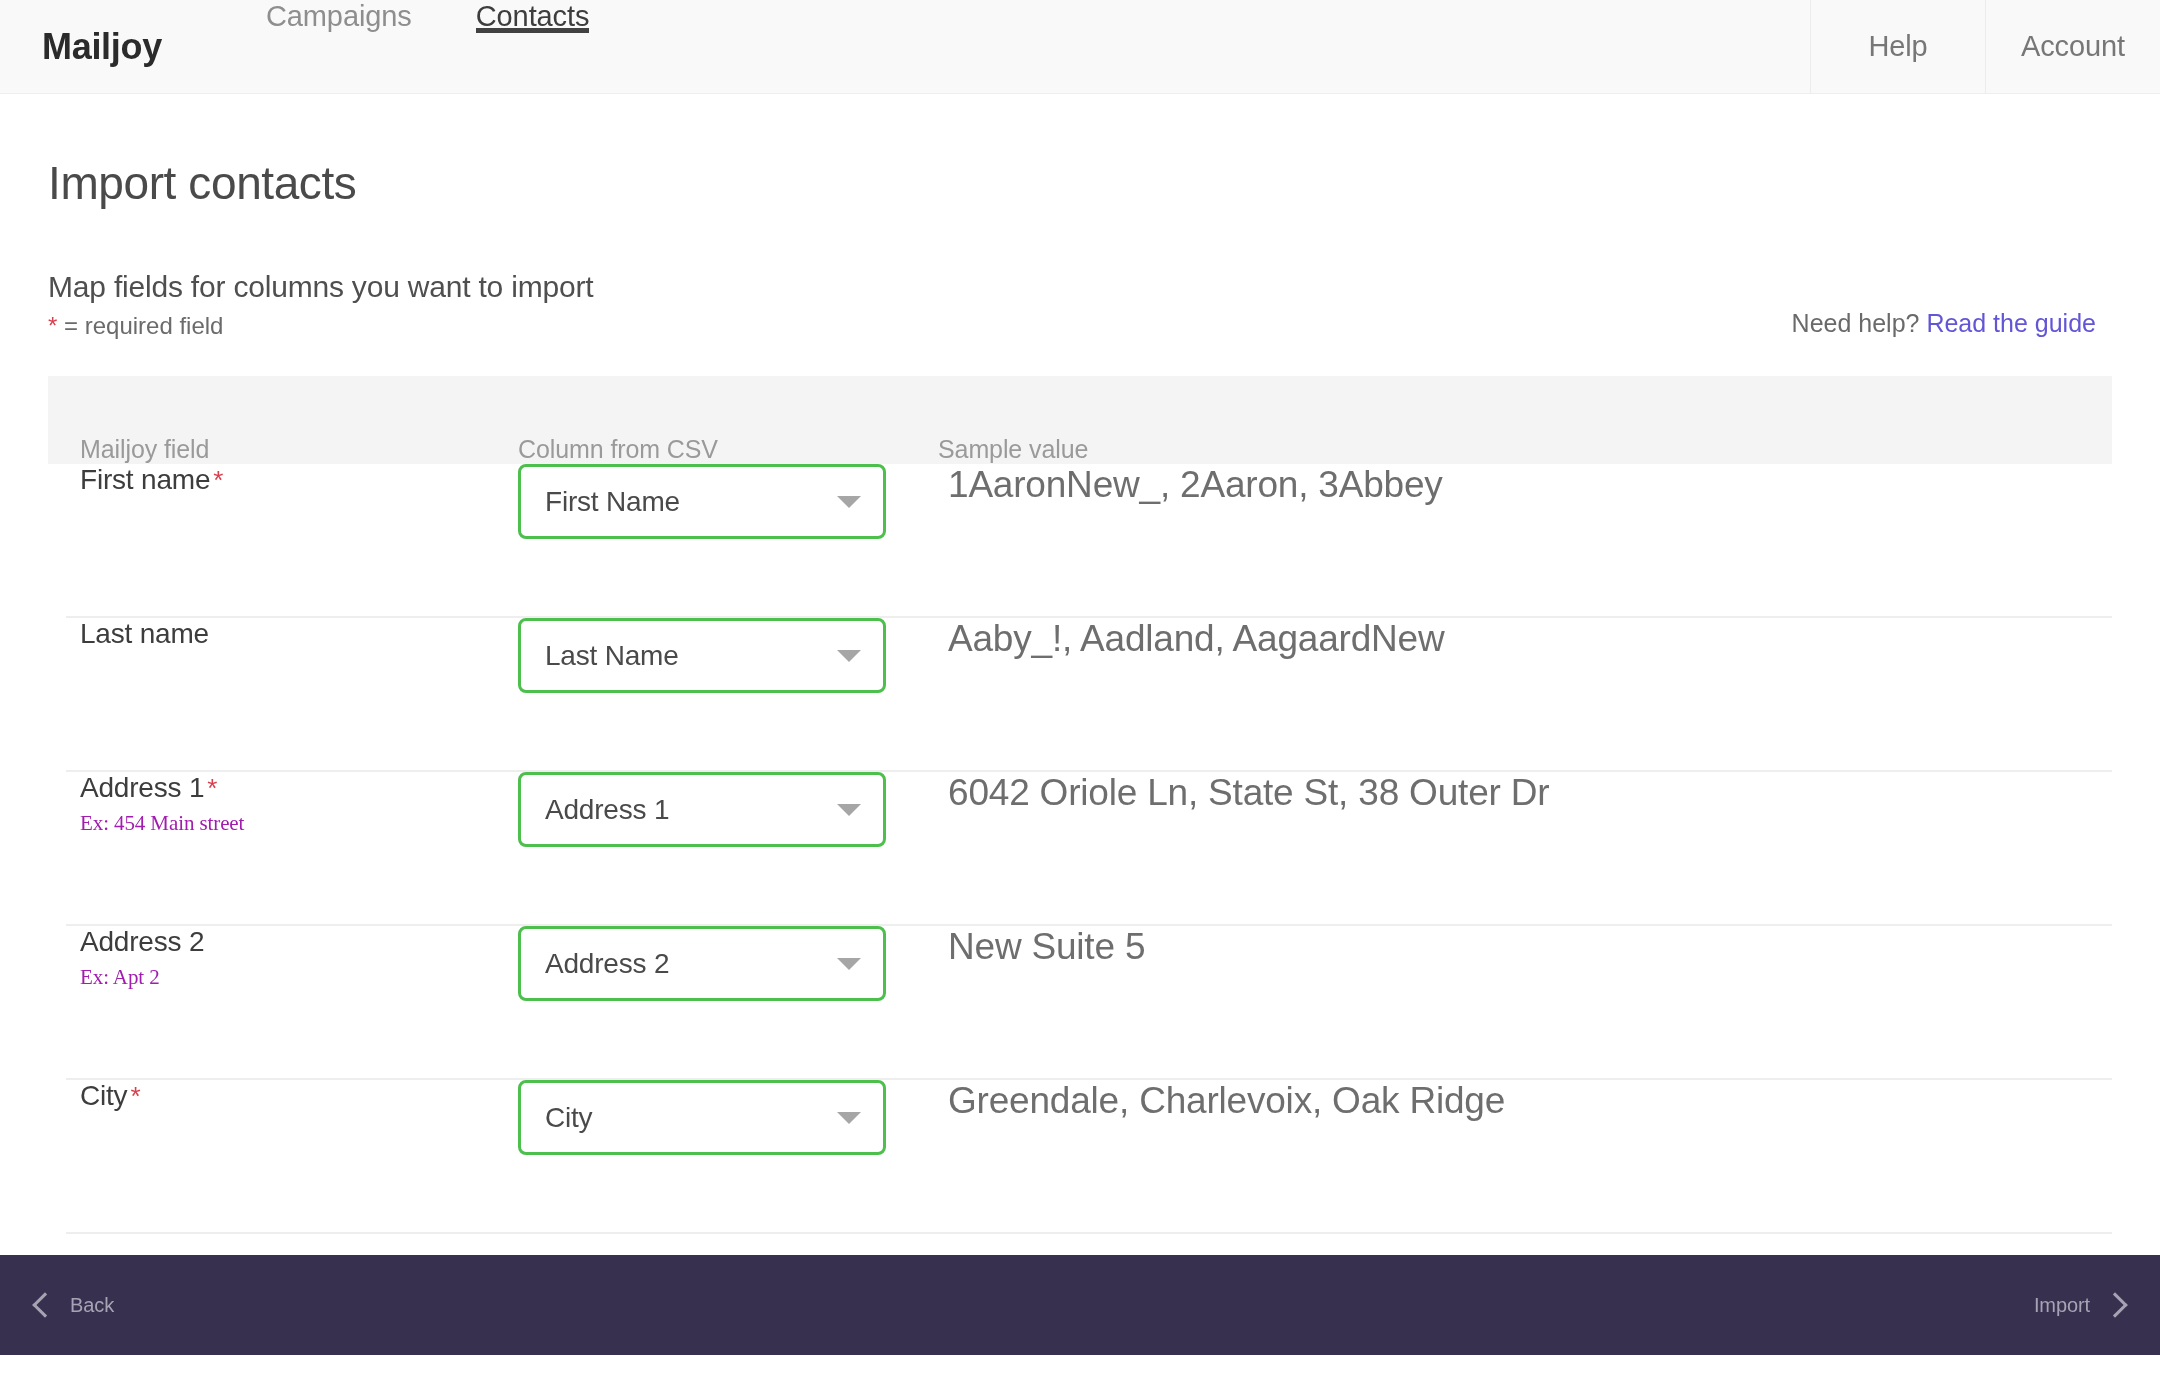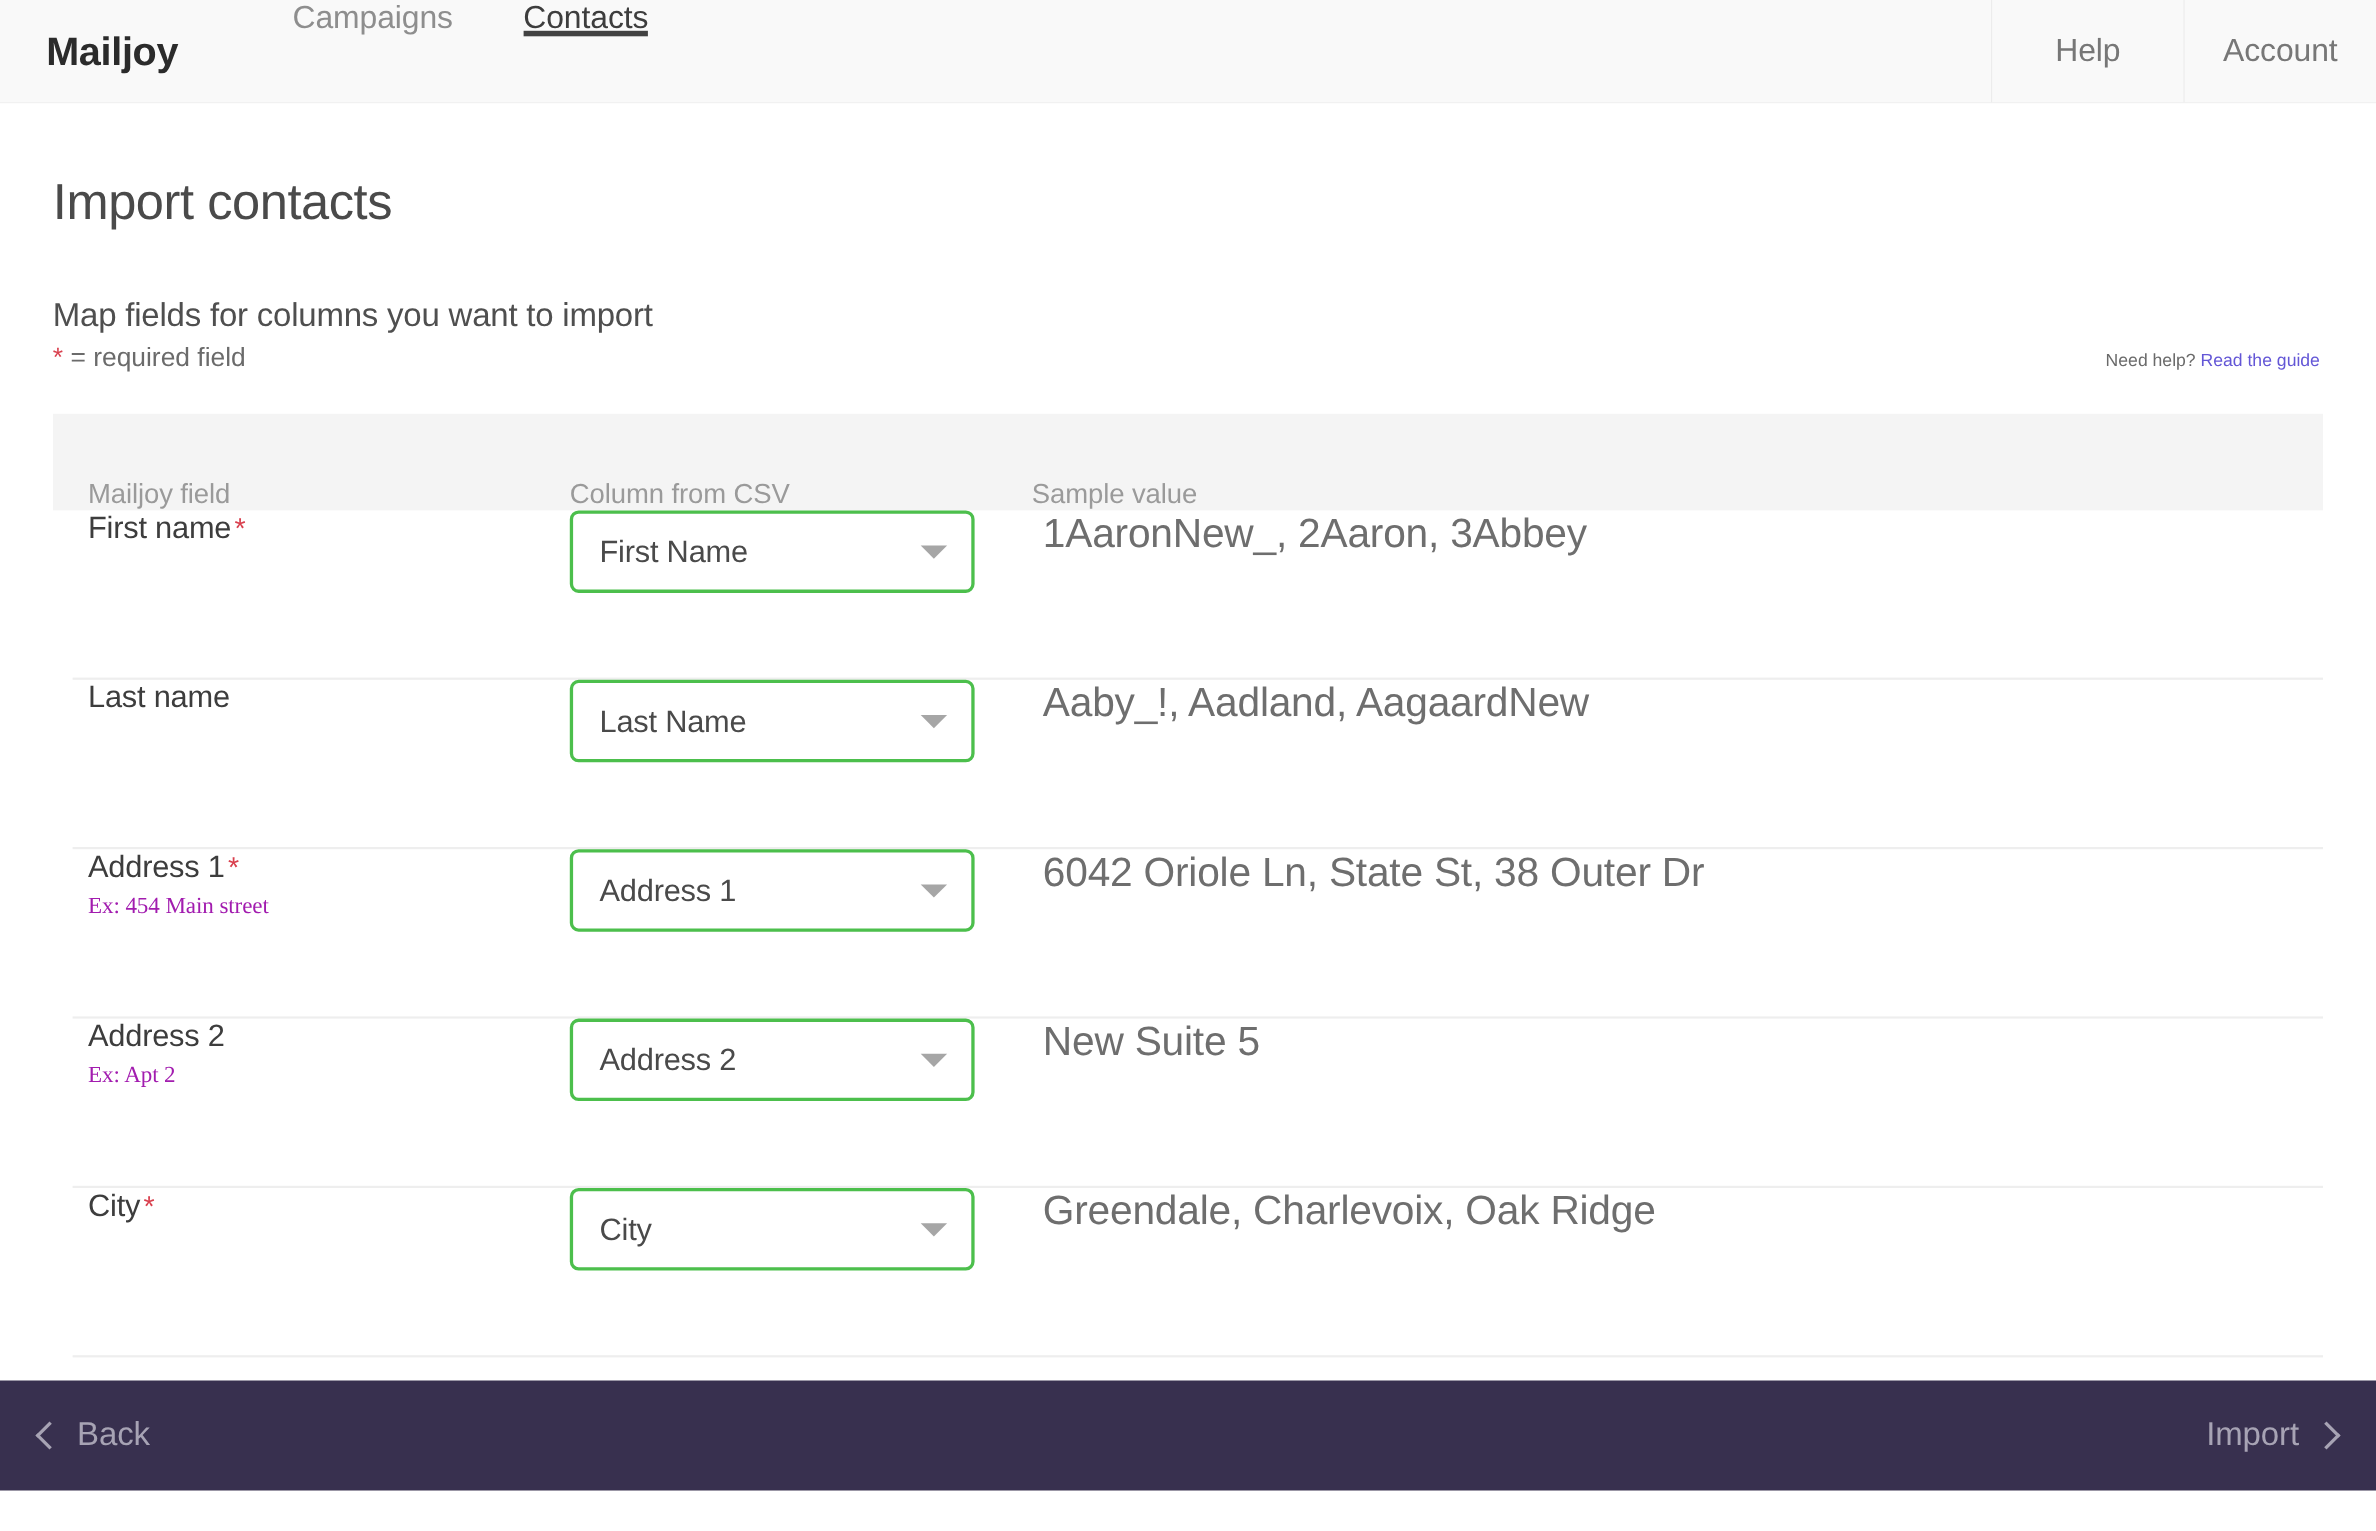--- a/index.html
+++ b/index.html
@@ -101,23 +101,23 @@
   }
   .req-note {
     margin-top: 8px;
     font-size: 24px;
     color: #6b6b6b;
   }
   .req-note .star { color: #d9404e; font-size: 24px; }
 
   .need-help {
     position: absolute;
-    right: 3px;
+    right: 16px;
     bottom: 2px;
-    font-size: 16px;
+    font-size: 25px;
     color: #6a6a6a;
     white-space: nowrap;
   }
   .need-help a {
     color: #6356d6;
     text-decoration: none;
     cursor: pointer;
   }
 
   
@@ -237,21 +237,21 @@
     display: flex;
     align-items: center;
     justify-content: space-between;
     padding: 0 36px;
     z-index: 10;
   }
   .footer-btn {
     display: flex;
     align-items: center;
     gap: 16px;
-    font-size: 30px;
+    font-size: 20px;
     color: #a7a3b4;
     cursor: pointer;
     letter-spacing: -0.1px;
   }
   .chev-l, .chev-r {
     width: 18px; height: 18px;
     border-top: 3px solid #a7a3b4;
     border-right: 3px solid #a7a3b4;
     display: inline-block;
   }

